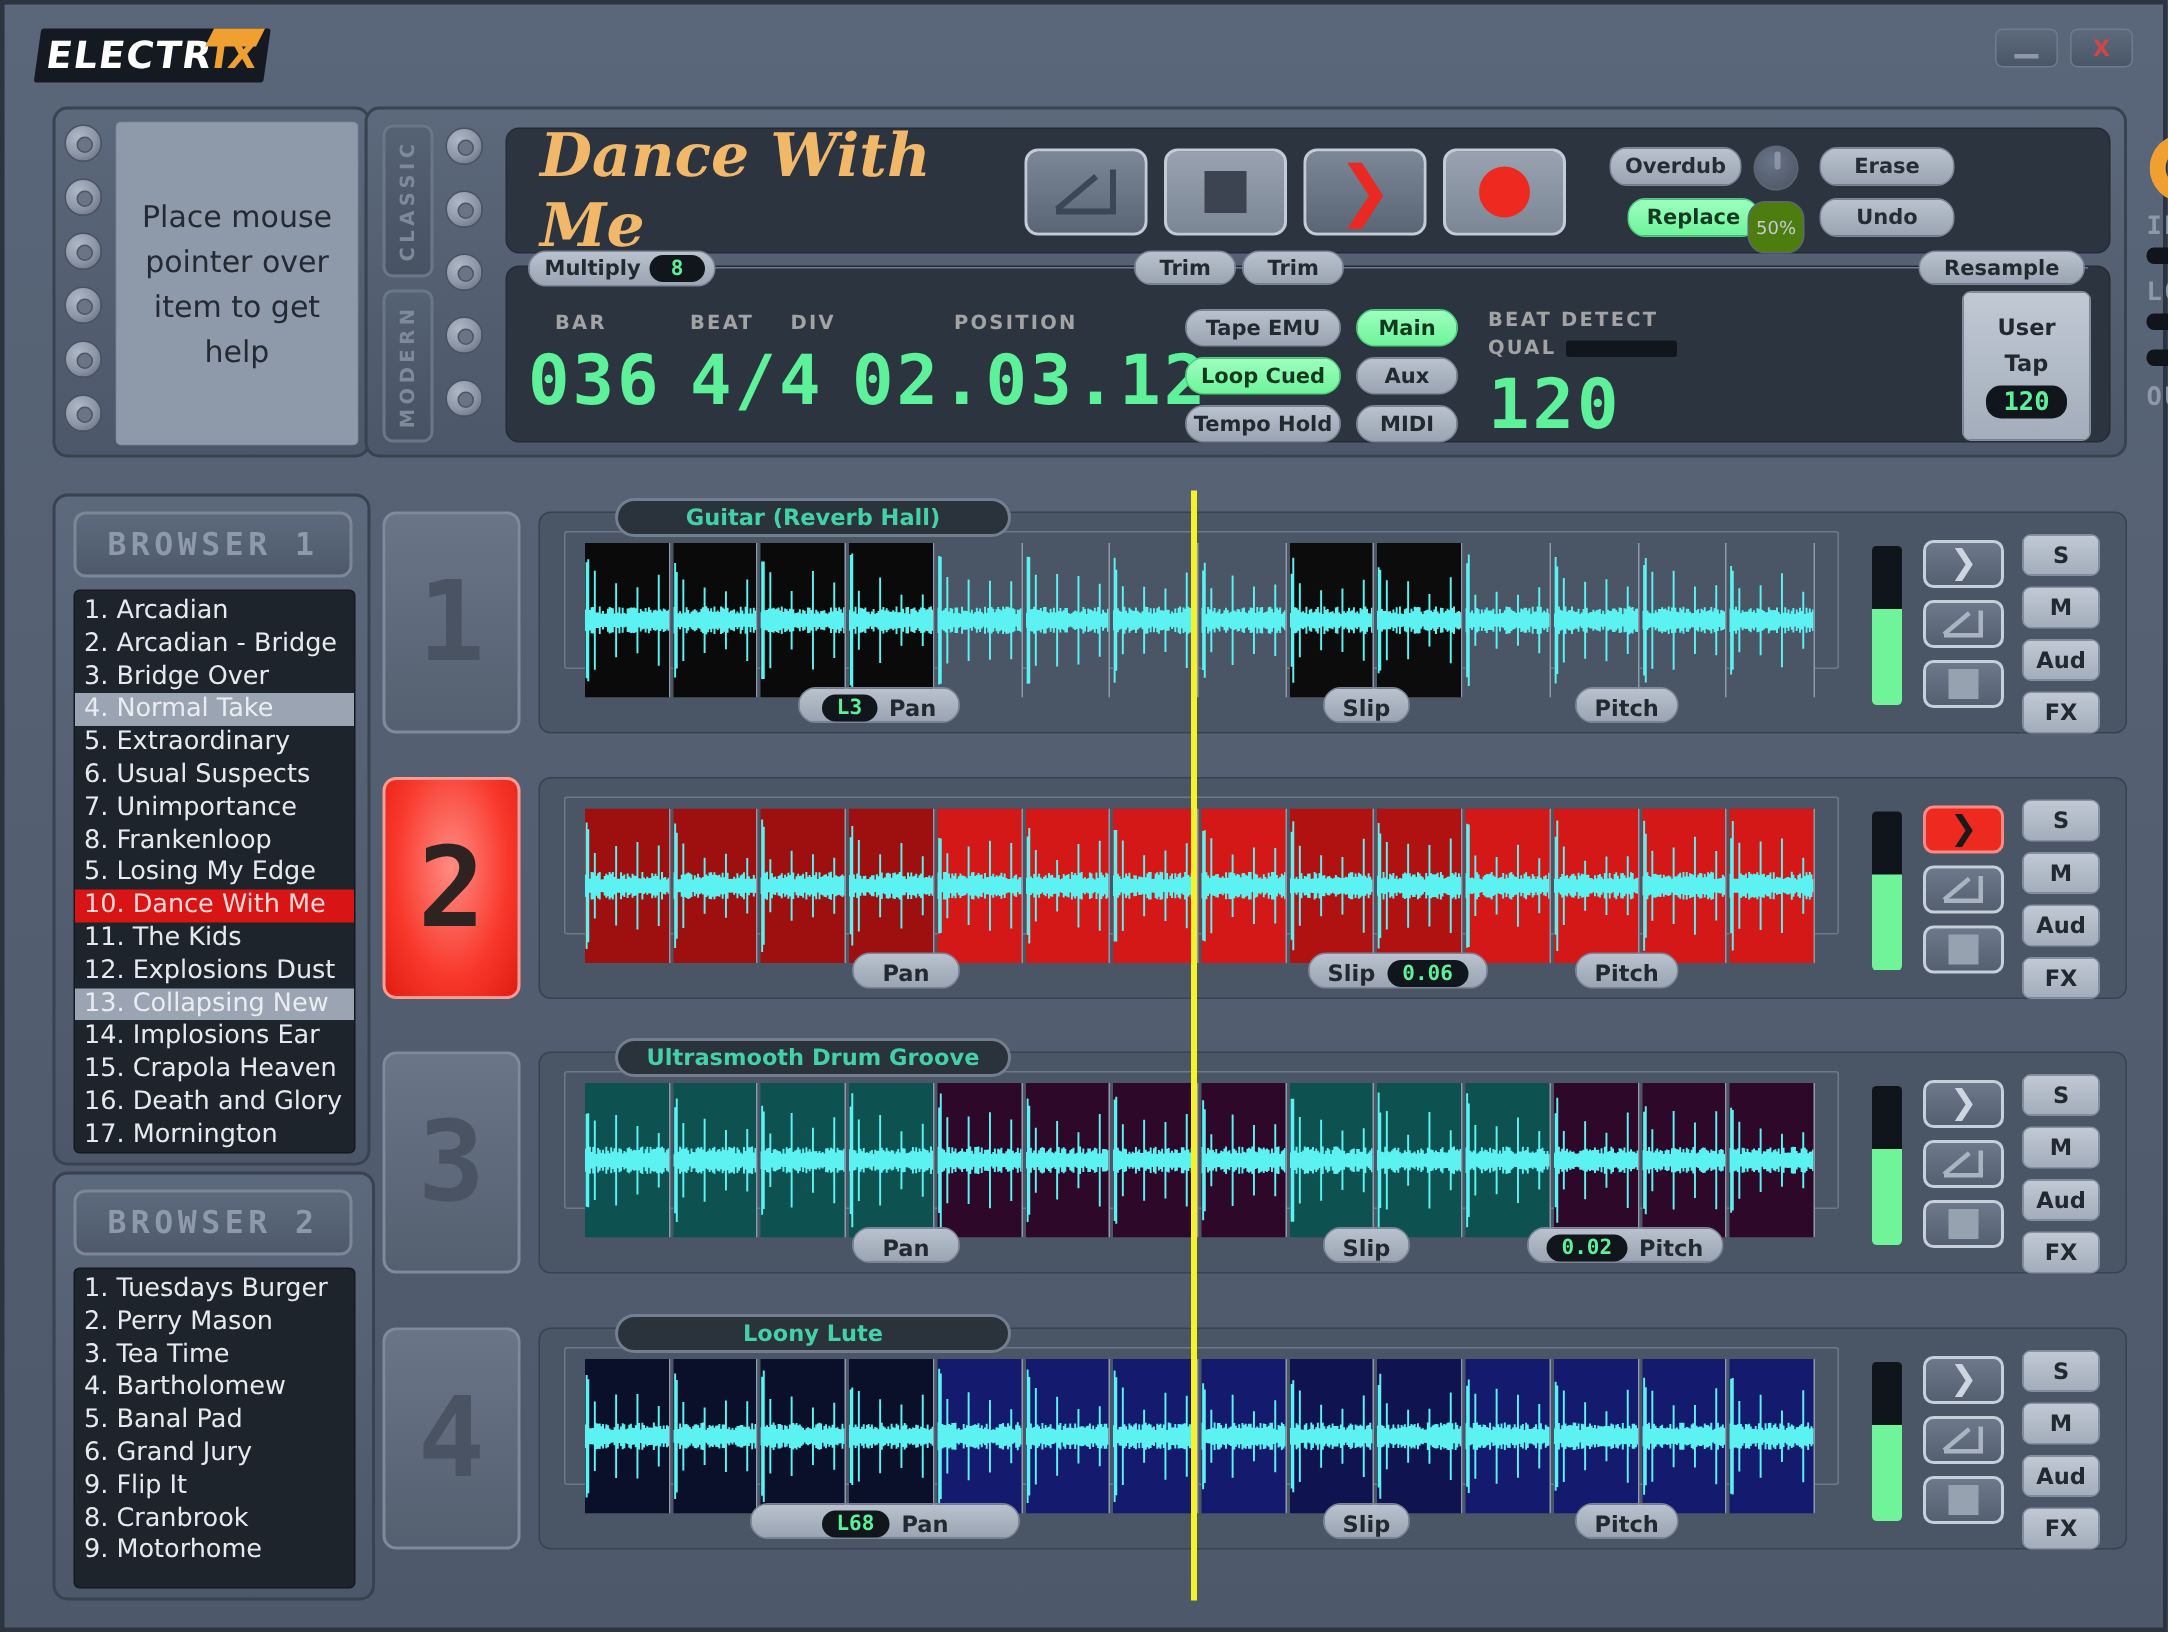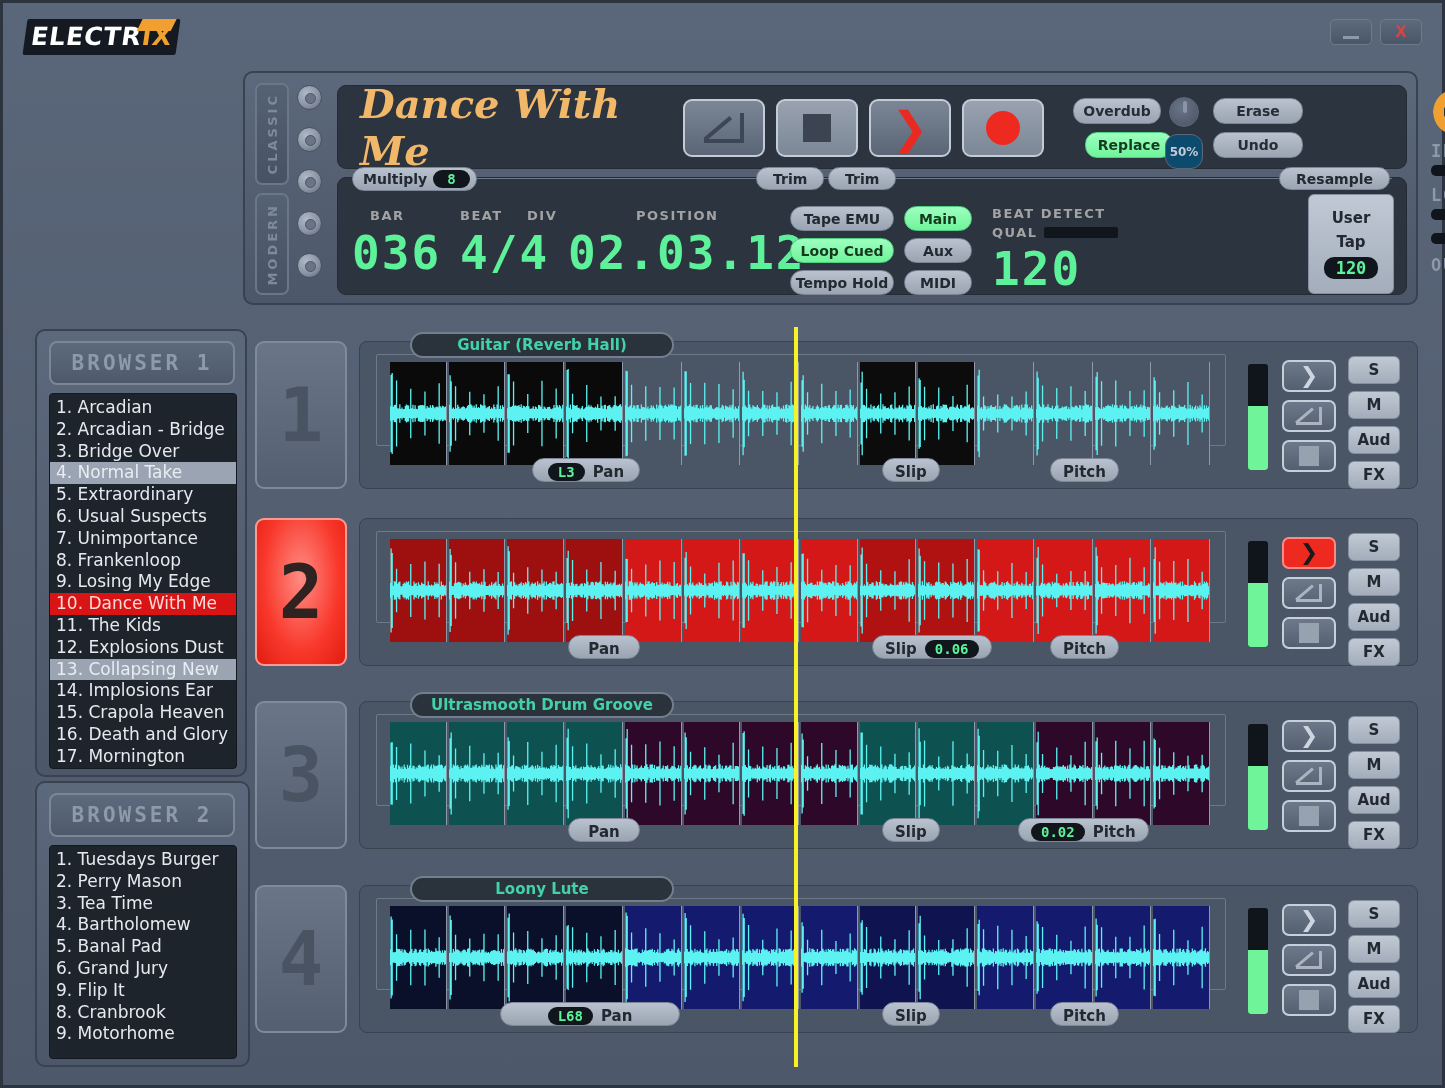--- a/index.html
+++ b/index.html
@@ -134,22 +134,22 @@
     background:radial-gradient(circle at 40% 35%,#69748a,#49525f);
     border:1px solid #5c6776;
     position:relative;
   }
   .knob-sm::after {
     content:""; position:absolute; left:13px; top:3px; width:4px; height:12px;
     background:#8b95a5; border-radius:2px;
   }
   .pct {
     width:38px; height:35px; border-radius:12px;
-    background:#0c4a6e; border:1px solid #5d6776;
-    color:#c3cbd6; font-size:12px; font-weight:bold;
+    background:#4d7c0f; border:1px solid #5d6776;
+    color:#c3cbd6; font-size:12px; font-weight:normal;
     display:flex; align-items:center; justify-content:center;
   }
 
   
   .infostrip {
     position:absolute; left:92px; top:104px; width:1070px; height:118px;
     background:#2c343f; border-radius:9px; border:1px solid #242b34;
   }
   .multiply {
     position:absolute; left:14px; top:-11px; height:24px;
@@ -335,20 +335,31 @@
     <div class="winbtns">
       <div class="winbtn">
           <div class="minline"></div>
         </div>
       <div class="winbtn close">
           <span>X</span>
         </div>
     </div>
   </div>
 
+  <div class="panel helppanel">
+    <div class="screws">
+      <div class="screw"></div>
+      <div class="screw"></div>
+      <div class="screw"></div>
+      <div class="screw"></div>
+      <div class="screw"></div>
+      <div class="screw"></div>
+    </div>
+    <div class="helpbox">Place mouse pointer over item to get help</div>
+  </div>
 
   <div class="panel transport">
 
     <div class="modetabs">
       <div class="modetab">
           <span>CLASSIC</span>
         </div>
       <div class="modetab">
           <span>MODERN</span>
         </div>
@@ -468,21 +479,21 @@
     <div class="brhead">BROWSER 1</div>
     <div class="brlist" id="browser1-list">
         <div class="bitem">1. Arcadian</div>
         <div class="bitem">2. Arcadian - Bridge</div>
         <div class="bitem">3. Bridge Over</div>
         <div class="bitem sel-gray">4. Normal Take</div>
         <div class="bitem">5. Extraordinary</div>
         <div class="bitem">6. Usual Suspects</div>
         <div class="bitem">7. Unimportance</div>
         <div class="bitem">8. Frankenloop</div>
-        <div class="bitem">9. Losing My Edge</div>
+        <div class="bitem">5. Losing My Edge</div>
         <div class="bitem sel-red">10. Dance With Me</div>
         <div class="bitem">11. The Kids</div>
         <div class="bitem">12. Explosions Dust</div>
         <div class="bitem sel-gray">13. Collapsing New</div>
         <div class="bitem">14. Implosions Ear</div>
         <div class="bitem">15. Crapola Heaven</div>
         <div class="bitem">16. Death and Glory</div>
         <div class="bitem">17. Mornington</div>
       </div>
   </div>

